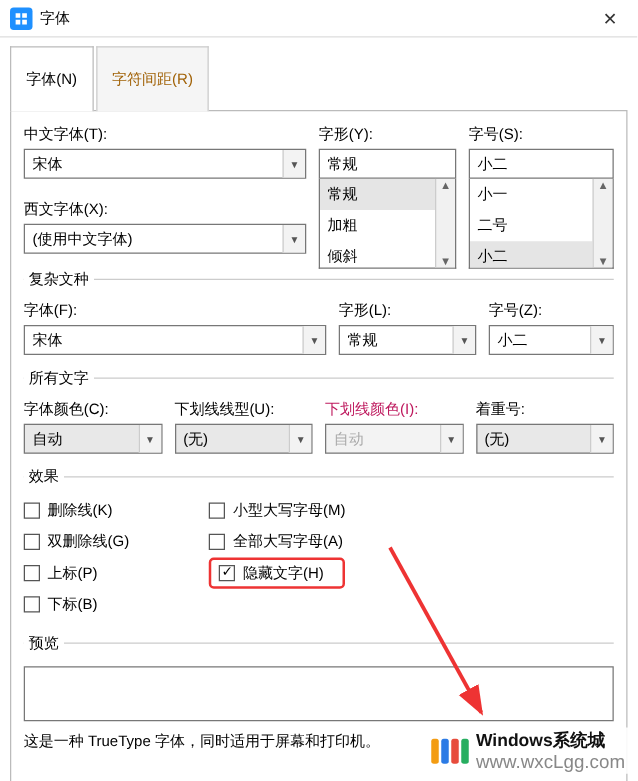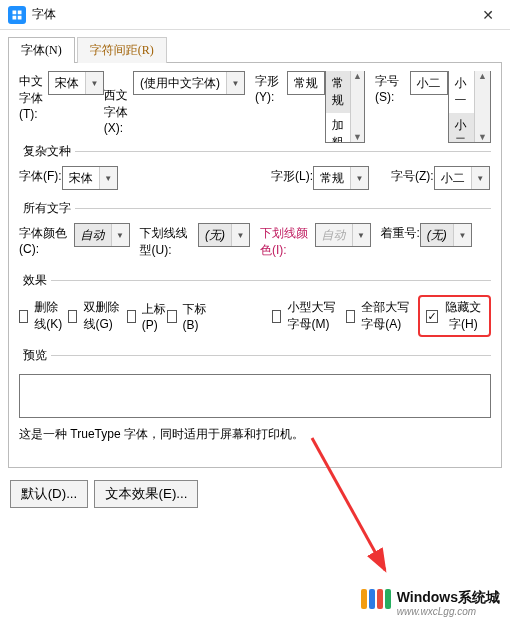--- a/index.html
+++ b/index.html
@@ -2,57 +2,57 @@
 <html><head>
 <meta charset="utf-8">
 <style>
   * { box-sizing: border-box; font-family: "Microsoft YaHei", "SimSun", sans-serif; }
   body { margin: 0; background: #fff; width: 510px; height: 625px; overflow: hidden; position: relative; font-size: 12px; color: #000; }
   .titlebar { height: 30px; border-bottom: 1px solid #ddd; display: flex; align-items: center; padding: 0 8px; }
   .titlebar .logo { width: 18px; height: 18px; background: #1e90ff; border-radius: 3px; margin-right: 6px; display:flex; align-items:center; justify-content:center; }
   .titlebar .logo svg { width: 12px; height: 12px; }
   .titlebar .close { margin-left: auto; font-size: 14px; color: #333; padding: 2px 8px; }
   .tabs { display:flex; padding: 6px 8px 0 8px; }
-  .tab { padding: 4px 12px; border: 1px solid #bbb; border-bottom: none; background: #fff; position: relative; top:1px; margin-right: 2px; font-family: Liberation Serif, serif; }
+  .tab { padding: 17px 12px; border: 1px solid #bbb; border-bottom: none; background: #fff; position: relative; top:1px; margin-right: 2px; }
   .tab.inactive { background: #f5f5f5; border-color:#ccc; color:#a16207; }
   .tab-panel { border: 1px solid #bbb; margin: 0 8px 8px 8px; padding: 8px 10px 10px 10px; }
   fieldset { border: 1px solid #ccc; border-width: 1px 0 0 0; margin: 0 0 8px 0; padding: 6px 0 2px 0; }
   legend { padding: 0 4px; font-size: 12px; color: #000; }
   .row { display:flex; gap:10px; }
-  .col { display:flex; }
+  .col { display:flex; flex-direction:column; }
   .lbl { margin: 2px 0 3px 0; }
   .combo { display:flex; align-items:center; border:1px solid #777; height:24px; background:#fff; }
   .combo span.txt { flex:1; padding:0 6px; white-space:nowrap; overflow:hidden; }
   .combo .arrow { width:18px; height:100%; border-left:1px solid #ccc; display:flex; align-items:center; justify-content:center; background:#f3f3f3; }
   .combo.btn-style { background:#e8e8e8; }
-  .combo.btn-style .txt { text-align:right;font-style:italic; }
+  .combo.btn-style .txt { text-align:left; }
   .combo.disabled { color:#aaa; background:#f3f3f3; }
   .listbox { border:1px solid #777; border-top:none; height:72px; overflow:hidden; display:flex; }
   .listbox .items { flex:1; }
   .listbox .item { padding:4px 6px; }
   .listbox .item.sel { background:#e5e5e5; }
   .listbox .sb { width:16px; background:#f1f1f1; border-left:1px solid #ccc; display:flex; flex-direction:column; justify-content:space-between; align-items:center; font-size:9px; color:#666; }
   .eff-cols { display:flex; gap:64px; }
   .chk { display:flex; align-items:center; margin:4px 0; gap:6px; }
   .box { width:13px; height:13px; border:1px solid #555; display:flex; align-items:center; justify-content:center; font-size:11px; line-height:1; }
   .box.checked::before { content:"✓"; color:#000; }
   .highlight-red { border:2px solid #e33; border-radius:4px; padding:2px 6px; display:inline-flex;text-align:center; }
   .preview-box { border:1px solid #777; height:44px; margin-top:4px; }
   .footer-text { margin:8px 0 4px 0; }
   .btnbar { display:flex; gap:6px; padding:4px 10px 8px 10px; }
   .btn { border:1px solid #888; background:#f3f3f3; padding:4px 10px; }
-  .watermark { position:absolute; right:6px; bottom:6px; display:flex; align-items:flex-start; gap:6px; background:rgba(255,255,255,0.9); padding:2px 4px; }
+  .watermark { position:absolute; right:6px; bottom:6px; display:flex; align-items:center; gap:6px; background:rgba(255,255,255,0.9); padding:2px 4px; }
   .watermark .bars { display:flex; gap:2px; }
   .watermark .bars span { width:6px; height:20px; border-radius:2px; }
   .watermark .bars span:nth-child(1){background:#f39c12;}
   .watermark .bars span:nth-child(2){background:#2c7be5;}
   .watermark .bars span:nth-child(3){background:#e74c3c;}
   .watermark .bars span:nth-child(4){background:#27ae60;}
   .wm-txt b { font-size:14px; color:#111; }
-  .wm-txt small { font-size:10px; color:#888; display:block; line-height:1;font-style:italic; }
+  .wm-txt small { font-size:15px; color:#888; display:block; line-height:1; }
   .red-arrow { position:absolute; pointer-events:none; z-index:5; }
   .tri { font-size:8px; color:#555; }
 </style>
 </head>
 <body>
 
 <div class="titlebar">
   <span class="logo">
     <svg viewBox="0 0 16 16">
         <path d="M2 2h5v5H2zM9 2h5v5H9zM2 9h5v5H2zM9 9h5v5H9z" fill="#fff"></path>
@@ -104,20 +104,21 @@
       </div>
     </div>
     <div class="col" style="width:116px">
       <span class="lbl">字号(S):</span>
       <div class="combo">
           <span class="txt">小二</span>
         </div>
       <div class="listbox">
         <div class="items">
           <div class="item">小一</div>
+          <div class="item">二号</div>
           <div class="item sel">小二</div>
         </div>
         <div class="sb">
             <span>▲</span>
             <span>▼</span>
           </div>
       </div>
     </div>
   </div>
 

